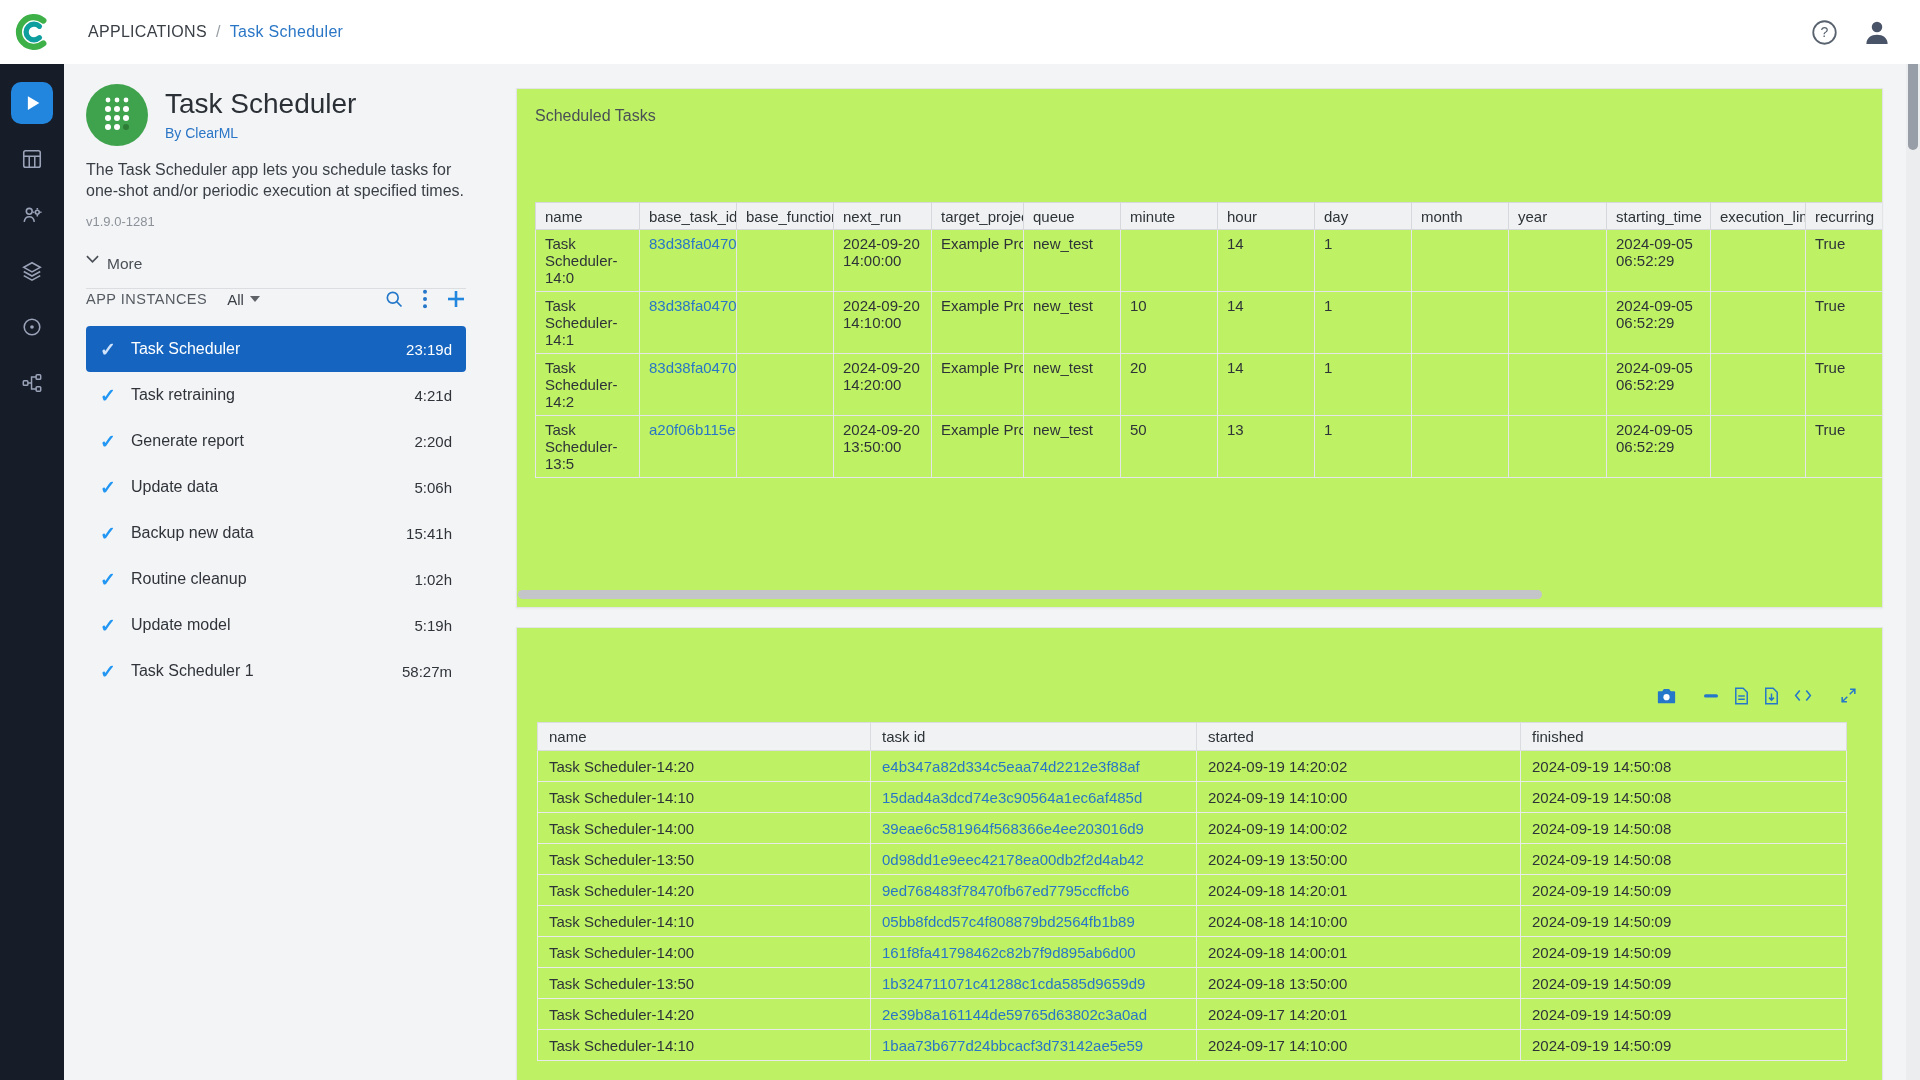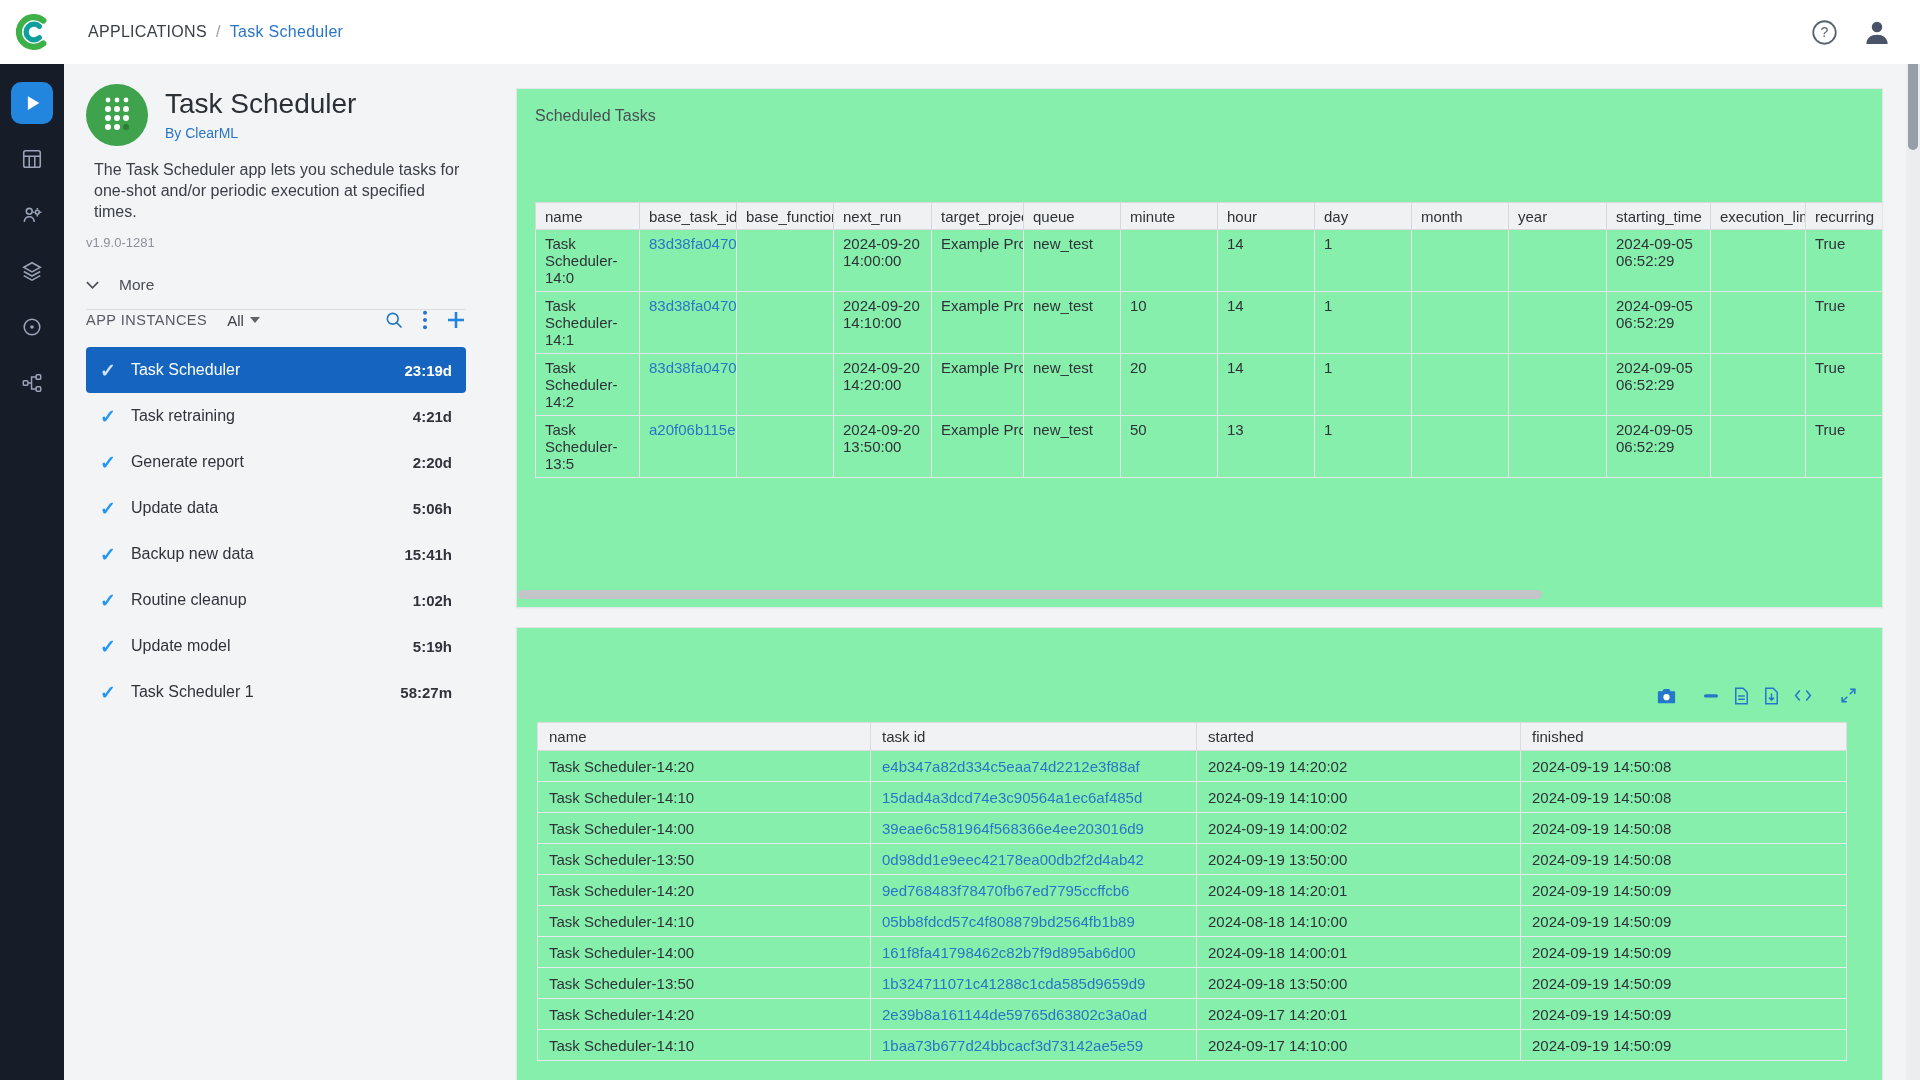--- a/index.html
+++ b/index.html
@@ -25,42 +25,42 @@
   .nav-item { width: 42px; height: 42px; border-radius: 10px; display: flex; align-items: center; justify-content: center; cursor: pointer; }
   .nav-item.active { background: #2386de; }
 
   
   .left-panel { position: absolute; left: 86px; top: 84px; width: 380px; }
   .app-head { display: flex; }
   .app-icon { width: 62px; height: 62px; flex: 0 0 62px; }
   .app-head-text { margin-left: 17px; padding-top: 4px; }
   .app-title { font-size: 28px; color: #2b3036; font-weight: 400; }
   .app-by { font-size: 14px; color: #2a76c6; margin-top: 5px; cursor: pointer; }
-  .app-desc { margin-top: 13px; font-size: 16px; line-height: 1.32; color: #3a3f46; margin-left: 8px; }
+  .app-desc { margin-top: 13px; font-size: 16px; line-height: 1.32; color: #3a3f46; }
   .app-version { margin-top: 13px; font-size: 13px; color: #8c9199; }
-  .more-row { margin-top: 26px; display: flex; align-items: center; gap: 20px; font-size: 15.5px; color: #4a4f56; cursor: pointer; }
+  .more-row { margin-top: 26px; display: flex; align-items: flex-start; gap: 8px; font-size: 15.5px; color: #4a4f56; cursor: pointer; }
   .panel-divider { margin-top: 15px; border-top: 1px solid #dbdde1; }
 
   .instances-header { display: flex; align-items: center; }
   .instances-label { font-size: 14.5px; letter-spacing: .5px; color: #565b62; }
   .filter-dd { margin-left: 20px; display: flex; align-items: center; gap: 6px; font-size: 15px; color: #3a3f46; cursor: pointer; }
   .instances-actions { margin-left: auto; display: flex; align-items: center; gap: 18px; }
 
   .inst-list { margin-top: 17px; }
   .inst-row { height: 46px; display: flex; align-items: center; padding: 0 14px; border-radius: 4px; font-size: 16px; color: #30343a; cursor: pointer; }
   .inst-check { color: #2196f3; font-size: 19px; font-weight: bold; margin-right: 15px; }
   .inst-name { overflow: hidden; white-space: nowrap; }
-  .inst-time { margin-left: auto; font-size: 15px; color: #30343a; font-weight: bold; }
+  .inst-time { margin-left: auto; font-size: 15px; color: #30343a; }
   .inst-row.selected { background: #1565c0; color: #fff; }
   .inst-row.selected .inst-check { color: #cfe3fb; }
   .inst-row.selected .inst-time { color: #fff; }
 
   
   .cards { position: absolute; left: 516px; top: 88px; width: 1367px; }
-  .card { background: #86efac; border: 1px solid #e2e4e8; box-shadow: 0 1px 2px rgba(0,0,0,.04); position: relative; }
+  .card { background: #bef264; border: 1px solid #e2e4e8; box-shadow: 0 1px 2px rgba(0,0,0,.04); position: relative; }
   .card-title { font-size: 16px; color: #4a4f56; font-weight: 400; }
 
   .card.scheduled { height: 520px; padding: 18px 0 0 18px; overflow: hidden; }
   .sched-wrap { margin-top: 77px; width: 1347px; overflow: hidden; }
   table.sched { table-layout: fixed; border-collapse: collapse; width: 1380px; font-size: 15px; }
   table.sched th { background: #f0f1f2; border: 1px solid #d6d8db; padding: 3px 9px; height: 27px; font-weight: 400; text-align: left; color: #2e3338; white-space: nowrap; overflow: hidden; }
   table.sched td { border: 1px solid #e4e6e9; padding: 5px 9px; height: 46px; vertical-align: top; overflow: hidden; }
   table.sched td.nowrap { white-space: nowrap; }
   .hbar { position: absolute; left: 1px; bottom: 8px; width: 1024px; height: 9px; border-radius: 5px; background: #c3c5c9; cursor: pointer; }
 

